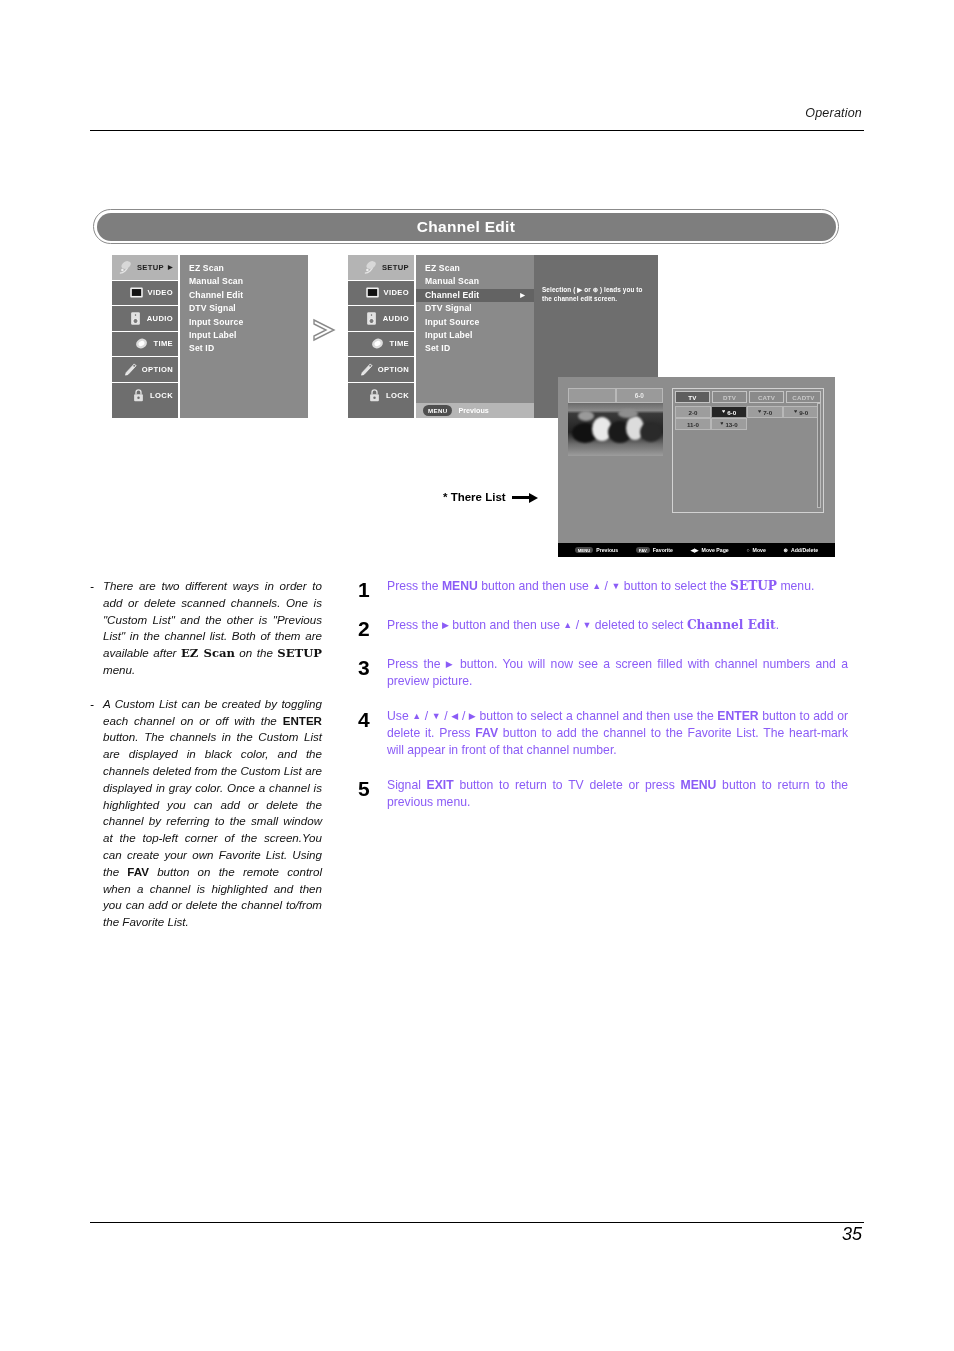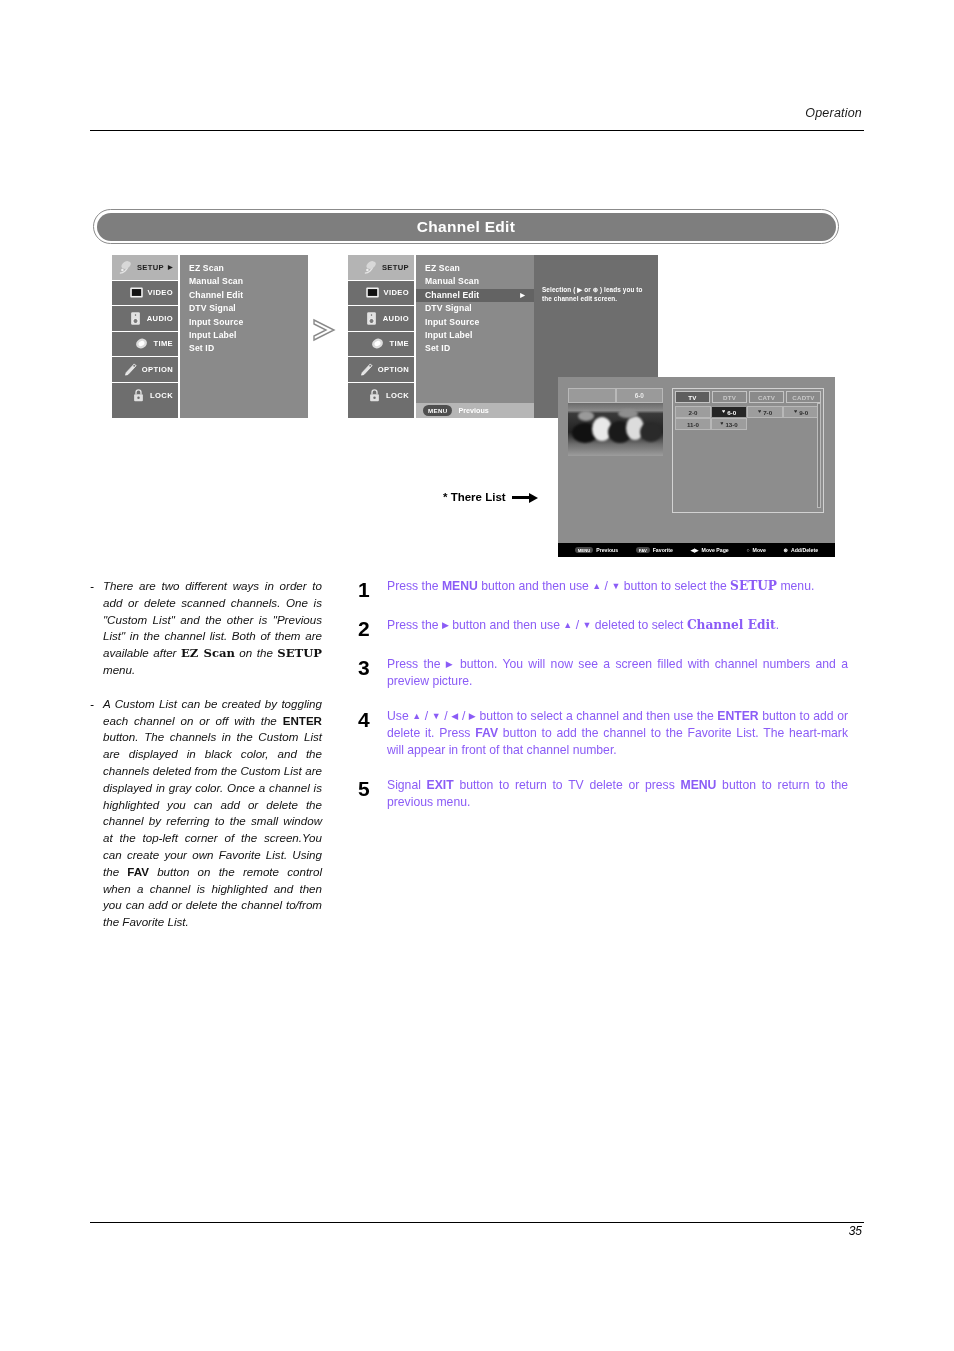--- a/index.html
+++ b/index.html
@@ -23,21 +23,21 @@
     border-top: 1.3px solid #000;
   }
 
   
   .ftr-rule {
     position: absolute; left: 90px; top: 1222px; width: 774px;
     border-top: 1.3px solid #000;
   }
   .ftr-page {
     position: absolute; right: 92px; top: 1224px;
-    font-style: italic; font-size: 12px;
+    font-style: italic; font-size: 18px;
   }
 
   
   .titlebar-outer {
     position: absolute; left: 93px; top: 209px;
     width: 746px; height: 35px;
     border: 1.2px solid #8b8b8b;
     border-radius: 18px;
     background: #ffffff;
     padding: 2.5px;

